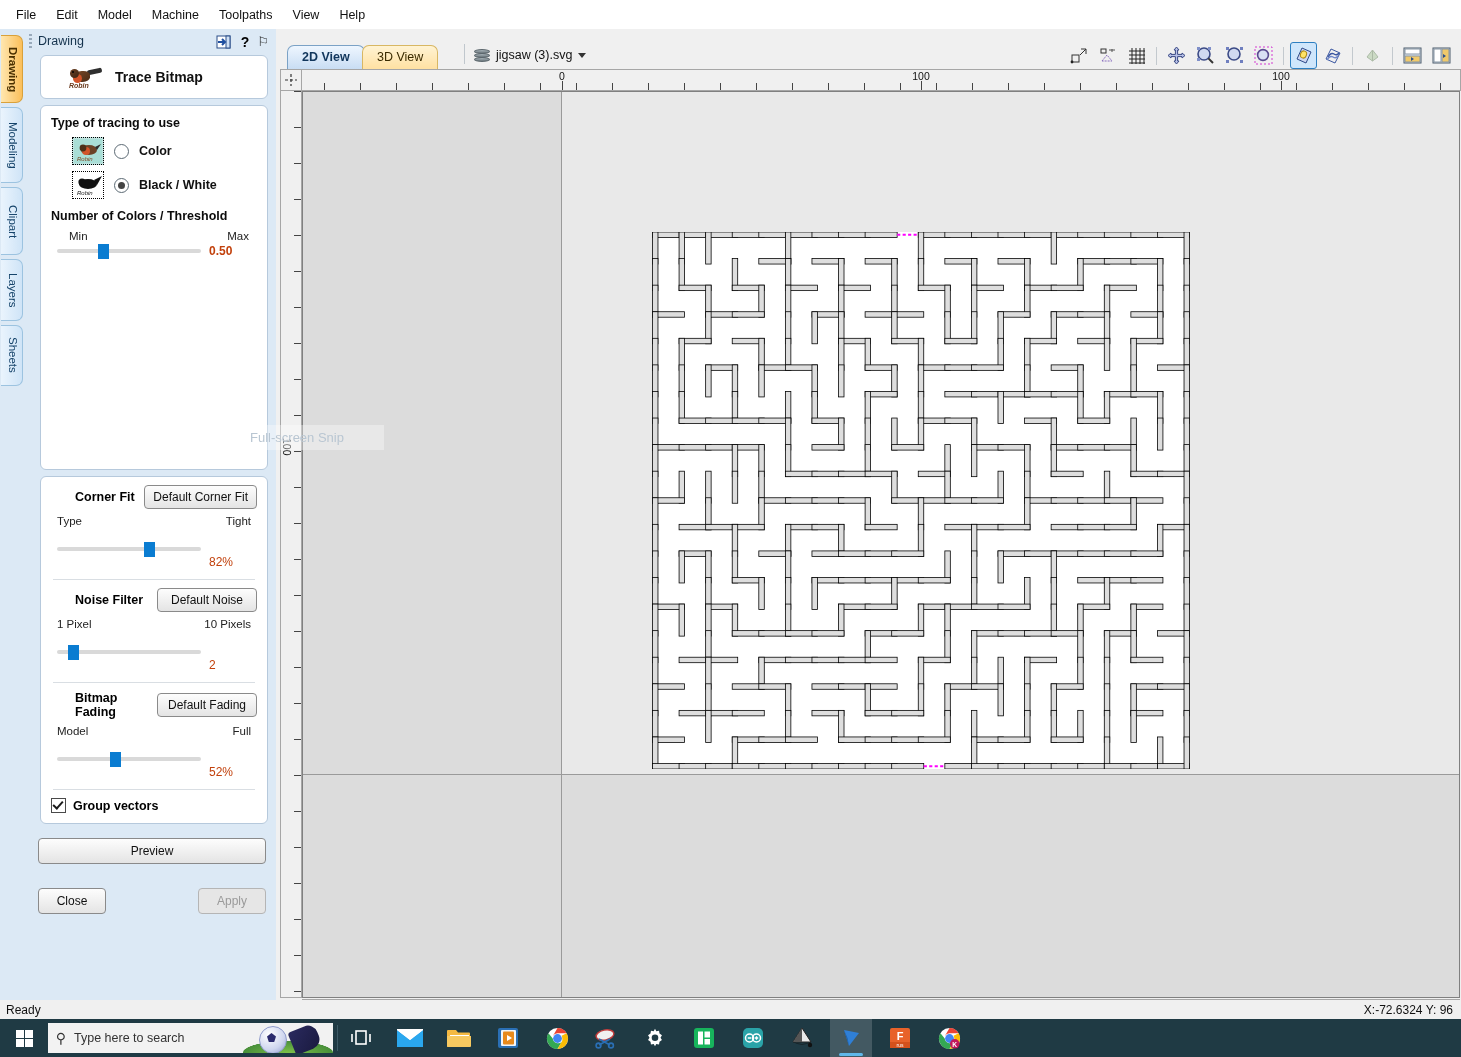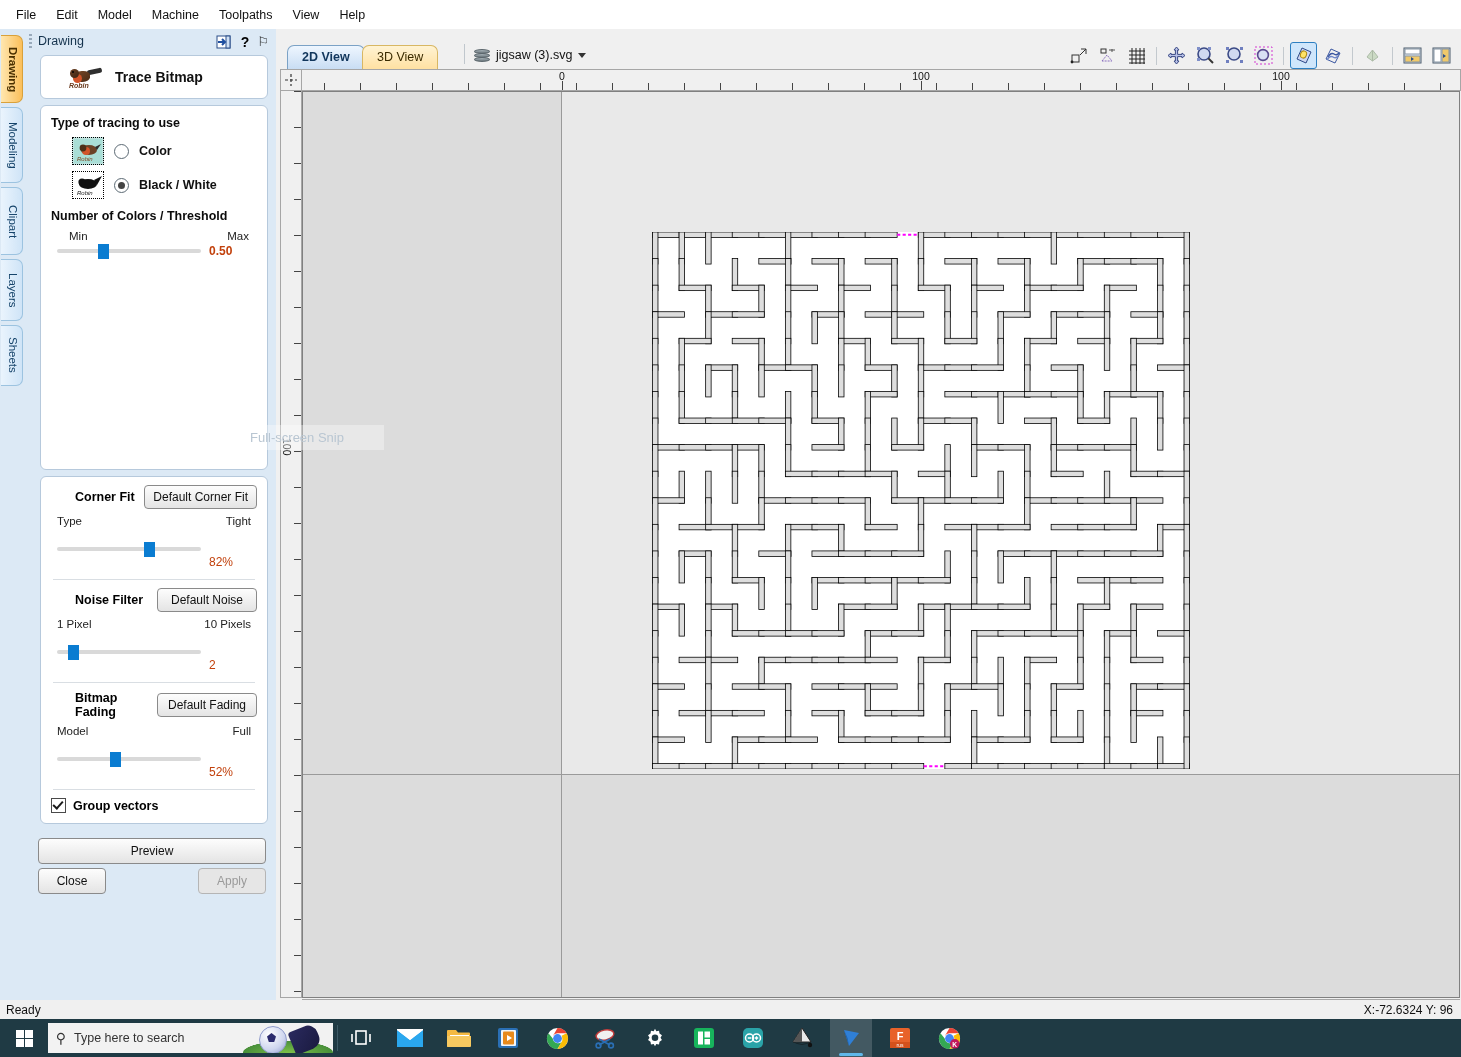--- a/index.html
+++ b/index.html
@@ -106,21 +106,21 @@
   .hr{height:1px;background:#d9dee3;margin:10px 2px 8px 2px;}
 
   .chk-row{display:flex;align-items:center;gap:7px;margin-top:2px;}
   .chk{width:13px;height:13px;border:1px solid #4a4a4a;background:#fff;position:relative;flex:none;cursor:pointer;}
   .chk.on::after{content:"";position:absolute;left:3px;top:0px;width:4px;height:8px;border:solid #1b1b1b;
      border-width:0 2px 2px 0;transform:rotate(42deg);}
   .chk-lbl{font-size:12.5px;font-weight:bold;}
 
   .actions{margin:14px 10px 0 12px;}
   .actions .wide{display:block;width:100%;padding:5px 0;text-align:center;}
-  .actions .row2{display:flex;justify-content:space-between;margin-top:4px;}
+  .actions .row2{display:flex;justify-content:space-between;margin-top:24px;}
   .actions .row2 .btn{width:68px;text-align:center;padding:5px 0;}
 
   
   .main{position:absolute;left:276px;top:40px;width:1185px;height:980px;background:#f0f0f0;}
   .tabbar{position:relative;height:29px;background:#f0f0f0;}
   .vtabbtn{
     position:absolute;top:5px;height:24px;line-height:22px;padding:0 14px;font-size:12.5px;
     border:1px solid #9aa7b3;border-bottom:none;border-radius:7px 7px 0 0;cursor:pointer;
   }
   .vtabbtn.active{left:11px;background:linear-gradient(to bottom,#eef6ff,#c7dcf3);

